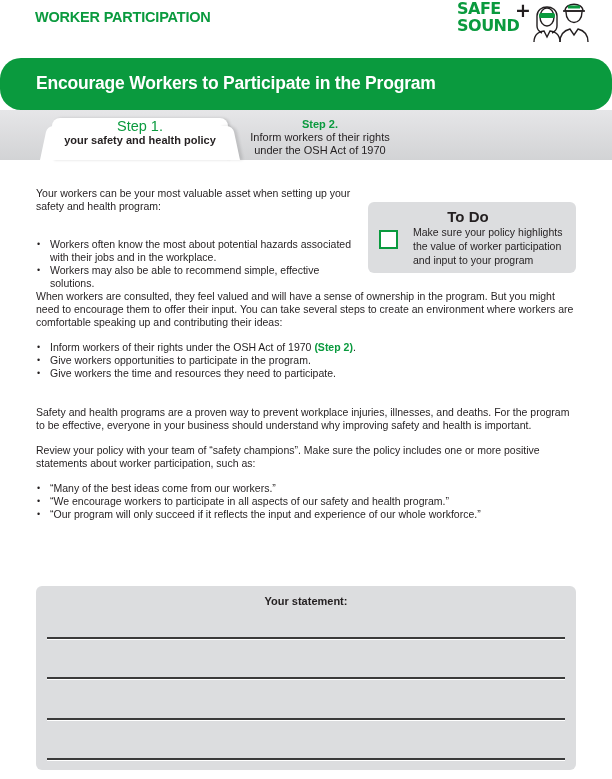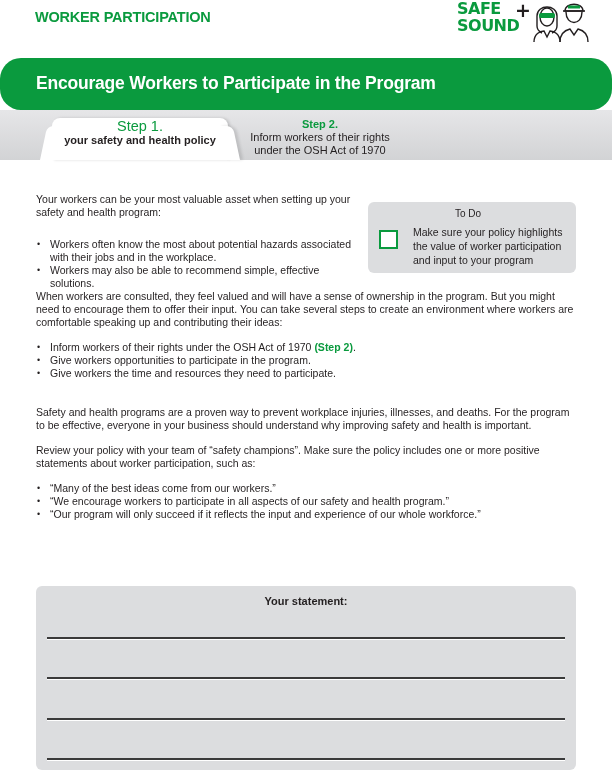--- a/index.html
+++ b/index.html
@@ -70,34 +70,34 @@
     position: absolute; left: 245px; top: 118px; width: 150px; text-align: center;
   }
   .tab-step2-num {
     display: block; color: #0a9a3e; font-weight: bold; font-size: 11px; line-height: 13px;
   }
   .tab-step2-desc {
     display: block; color: #231f20; font-size: 11px; line-height: 13px;
   }
 
   .body-text { font-size: 10.5px; line-height: 13px; color: #231f20; }
-  .p1 { position: absolute; left: 36px; top: 193px; width: 330px; }
+  .p1 { position: absolute; left: 36px; top: 187px; width: 330px; }
   .p1 p { margin: 0; }
   ul.bullets { list-style: none; margin: 0; padding: 0; }
   ul.bullets li { position: relative; padding-left: 14px; }
   ul.bullets li::before { content: "•"; position: absolute; left: 1px; top: 0; font-size: 9px; }
   .list1 { position: absolute; left: 36px; top: 238px; width: 330px; }
 
   .todo {
     position: absolute; left: 368px; top: 202px; width: 208px; height: 71px;
     background: #dcdddf; border-radius: 6px;
   }
   .todo-title {
     position: absolute; left: 0; top: 6px; width: 200px; text-align: center;
-    font-weight: normal; font-size: 10px;
+    font-weight: bold; font-size: 15px;
   }
   .todo-check {
     position: absolute; left: 11px; top: 28px; width: 19px; height: 19px;
     border: 2px solid #0a9a3e; background: #ffffff; box-sizing: border-box;
   }
   .todo-text {
     position: absolute; left: 45px; top: 23px; width: 160px;
     font-size: 10.5px; line-height: 14px;
   }
 

